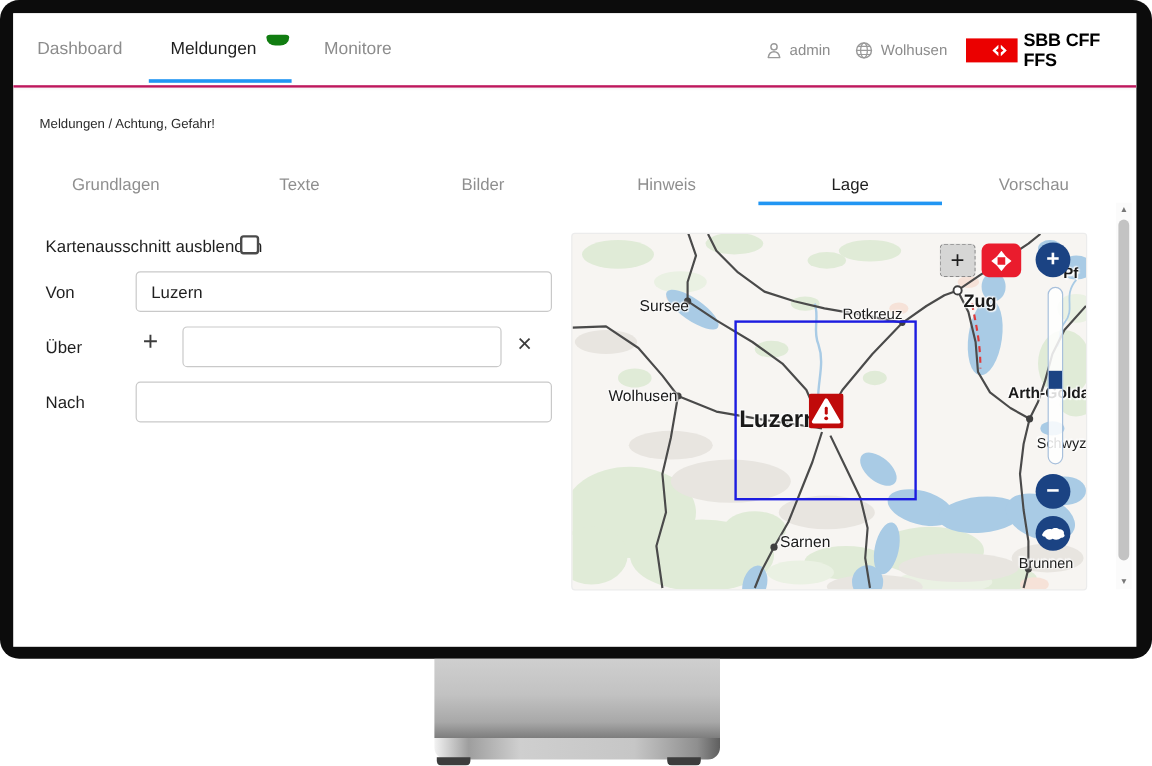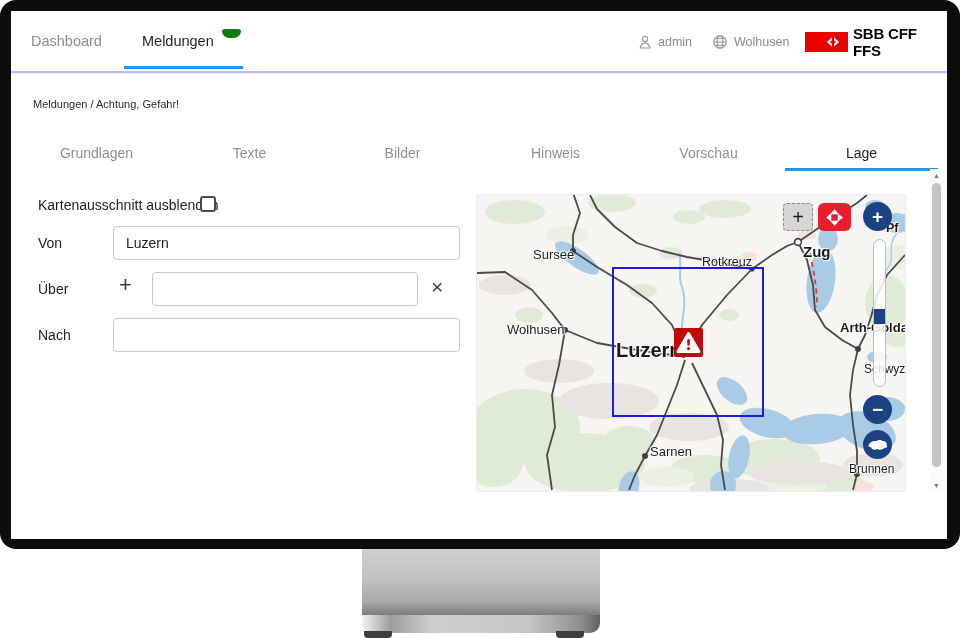--- a/index.html
+++ b/index.html
@@ -12,21 +12,21 @@
     background:linear-gradient(180deg,#cfcfcf 0%,#c2c2c2 45%,#a8a8a8 80%,#7d7d7d 100%); }
   .stand-base { position:absolute; left:362px; top:615px; width:238px; height:18px; border-radius:0 0 10px 10px;
     background:linear-gradient(90deg,#f2f2f2 0%,#9e9e9e 12%,#cfcfcf 30%,#c6c6c6 70%,#8f8f8f 92%,#5f5f5f 100%); }
   .foot { position:absolute; top:631px; width:28px; height:7px; background:#3d3d3d; border-radius:0 0 4px 4px; }
   .foot.l { left:364px; } .foot.r { left:556px; }
 
   .screen { position:absolute; left:11px; top:11px; width:936px; height:528px; background:#fff; overflow:hidden; }
 
   
   .nav { position:absolute; left:0; top:0; width:936px; height:62px; background:#fff;
-    border-bottom:2px solid #c4b5fd; box-shadow:0 1px 2px rgba(0,0,0,.05); }
+    border-bottom:2px solid #be185d; box-shadow:0 1px 2px rgba(0,0,0,.05); }
   .nav-item { position:absolute; top:0; height:60px; display:flex; align-items:center; font-size:14.5px; color:#8c8c8c; cursor:pointer; }
   .nav-item.active { color:#1f1f1f; }
   .nav-underline { position:absolute; left:113px; top:55px; width:119px; height:3px; background:#2196f3; }
   .badge-blob { position:absolute; left:211px; top:18px; width:19px; height:9px; background:#117d11;
     border-radius:4px 4px 10px 10px / 3px 3px 9px 9px; }
   .nav-right { position:absolute; top:0; height:62px; display:flex; align-items:center; font-size:12.5px; color:#8c8c8c; }
   .icon-person, .icon-globe { display:inline-block; width:16px; height:16px; }
   .sbb-box { position:absolute; left:794px; top:21px; width:43px; height:20px; background:#eb0000; display:flex; align-items:center; justify-content:flex-end; padding-right:3px; }
   .brand-text { position:absolute; left:842px; top:0; height:62px; display:flex; align-items:center; font-size:15px; font-weight:bold; color:#000; letter-spacing:-.2px; }
 
@@ -78,20 +78,21 @@
   <div class="foot l"></div>
   <div class="foot r"></div>
 
   <div class="screen">
 
     <div class="nav">
       <div class="nav-item" style="left:20px">Dashboard</div>
       <div class="nav-item active" style="left:131px">Meldungen</div>
       <div class="badge-blob"></div>
       <div class="nav-underline"></div>
+      <div class="nav-item" style="left:259px">Monitore</div>
 
       <div class="nav-right" style="left:626px">
         <span class="icon-person">
           <svg width="16" height="16" viewBox="0 0 16 16">
               <circle cx="8" cy="5" r="2.6" fill="none" stroke="#9a9a9a" stroke-width="1.2"></circle>
               <path d="M3.2 14 C3.8 10.5 5.6 9.2 8 9.2 C10.4 9.2 12.2 10.5 12.8 14 Z" fill="none" stroke="#9a9a9a" stroke-width="1.2" stroke-linejoin="round"></path>
             </svg>
         </span>
         <span style="margin-left:5px">admin</span>
       </div>
@@ -121,22 +122,22 @@
       <div class="brand-text">SBB CFF FFS</div>
     </div>
 
     <div class="breadcrumb">Meldungen / Achtung, Gefahr!</div>
 
     <div class="tabs">
       <div class="tab">Grundlagen</div>
       <div class="tab">Texte</div>
       <div class="tab">Bilder</div>
       <div class="tab">Hinweis</div>
+      <div class="tab active">Lage</div>
       <div class="tab">Vorschau</div>
-      <div class="tab active">Lage</div>
     </div>
 
     <div class="flabel" style="left:27px; top:186px">Kartenausschnitt ausblenden</div>
     <div class="checkbox"></div>
 
     <div class="flabel" style="left:27px; top:224px">Von</div>
     <input class="tinput" style="left: 102px; top: 215px; width: 347px;" value="Luzern">
 
     <div class="flabel" style="left:27px; top:270px">Über</div>
     <button class="iconbtn" style="left:108px; top:264px">+</button>

